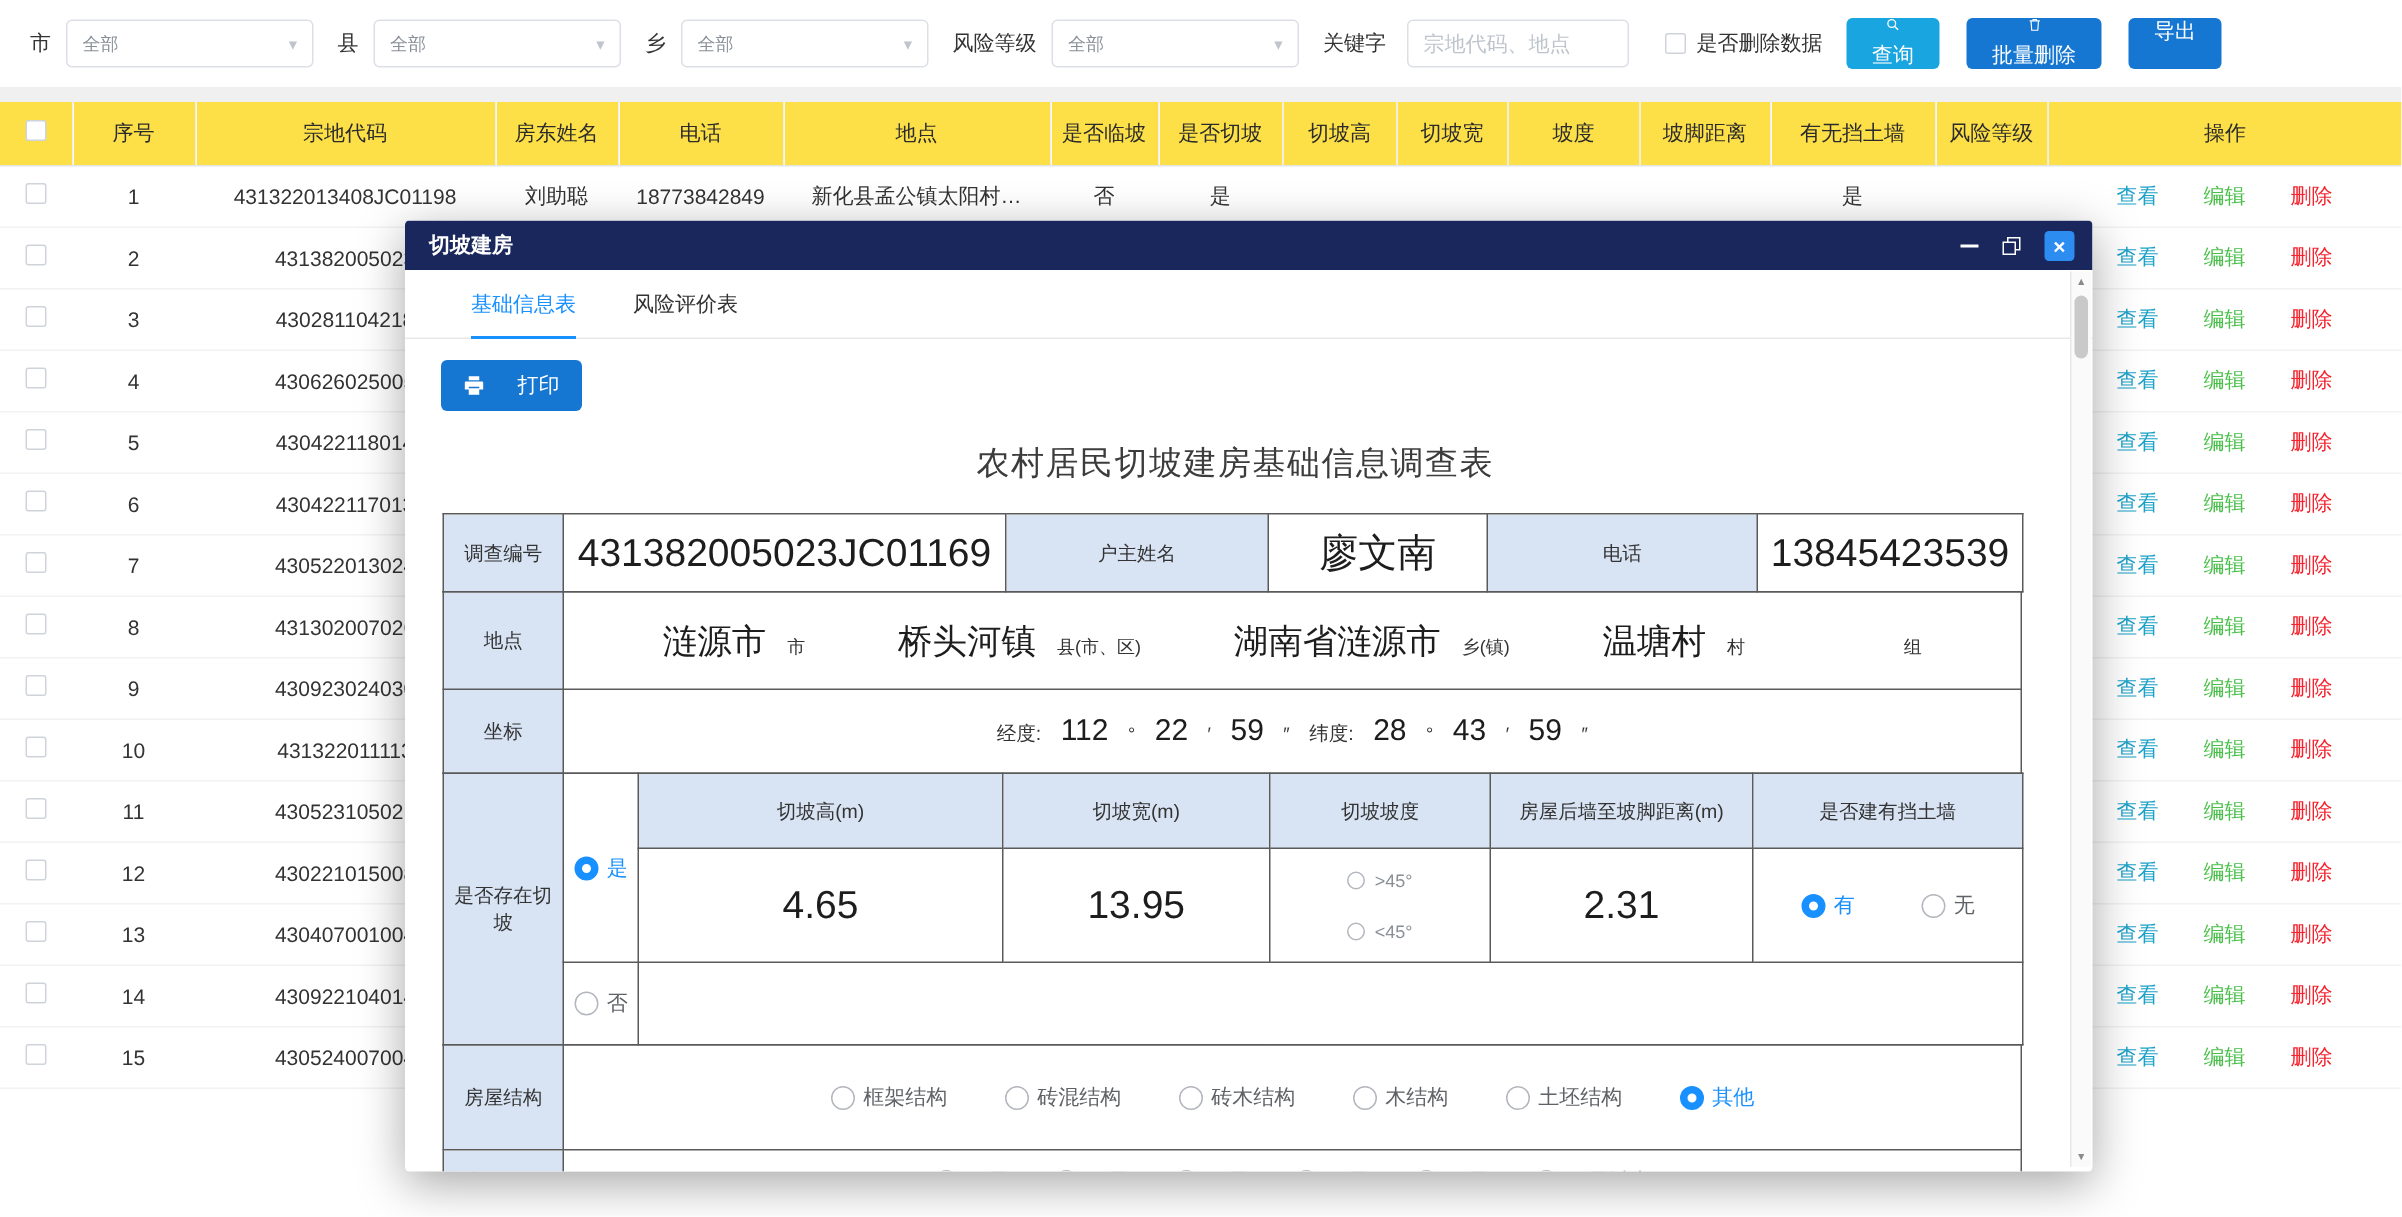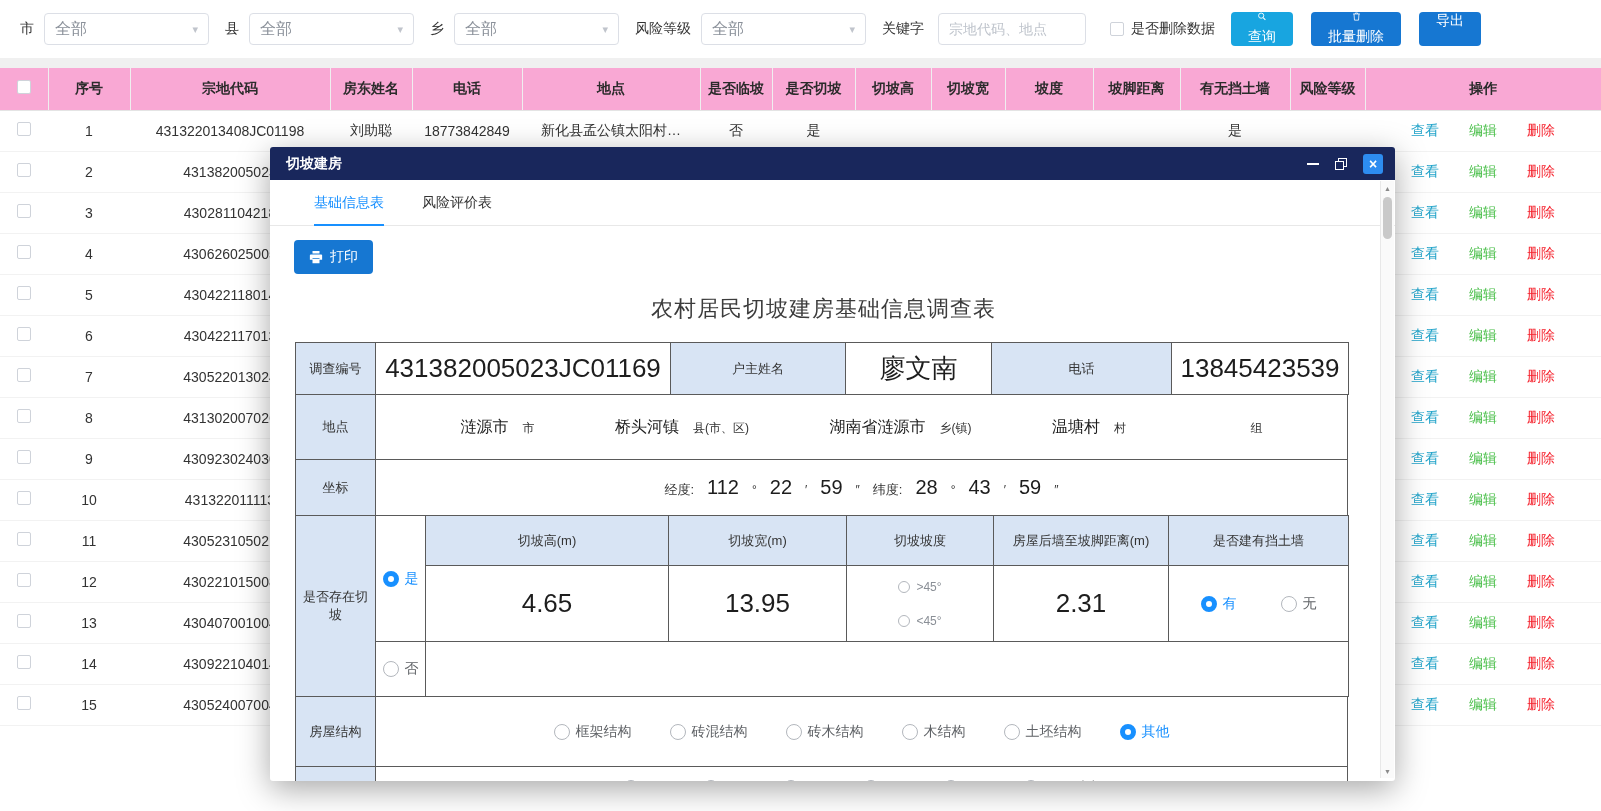--- a/index.html
+++ b/index.html
@@ -7,37 +7,37 @@
   body {
     font-family:"Liberation Sans","DejaVu Sans",sans-serif;
     background:#ffffff; position:relative; font-size:14px; color:#333;
   }
   
   .filter-bar { display:flex; align-items:center; height:58px; background:#fff; padding:0 8px 0 14px; }
   .f-label { font-size:14px; color:#333; white-space:nowrap; margin:0 10px 0 16px; }
   #filter-selects .f-label:first-child { margin-left:6px; }
   .select-box { width:165px; height:32px; border:1px solid #dcdfe6; border-radius:4px; background:#fff;
     display:flex; align-items:center; justify-content:space-between; padding:0 10px; cursor:pointer; }
-  .select-value { font-size:16px; color:#8a9099; }
+  .select-value { font-size:12px; color:#8a9099; }
   .chevron { font-size:11px; color:#c0c4cc; }
   .keyword-input { width:148px; height:32px; border:1px solid #dcdfe6; border-radius:4px; padding:0 10px;
     font-size:14px; color:#333; margin-left:4px; font-family:inherit; outline:none; }
   .keyword-input::placeholder { color:#bfc4cc; }
   .del-check { display:inline-flex; align-items:center; gap:7px; margin-left:24px; cursor:pointer; white-space:nowrap; font-size:14px; color:#333; }
   .checkbox { display:inline-block; width:14px; height:14px; border:1px solid #cfd3da; border-radius:2px; background:#fff; }
   .btn { height:34px; border:none; border-radius:4px; color:#fff; font-size:14px; padding:0 17px;
     display:inline-flex; align-items:center; gap:7px; cursor:pointer; font-family:inherit; white-space:nowrap;flex-direction:column; }
   .btn-query { background:var(--query-blue,#18a5e0); margin-left:16px; }
   .btn-del   { background:var(--primary,#1677d2); margin-left:18px; }
   .btn-export{ background:var(--primary,#1677d2); margin-left:18px; margin-right:112px; }
   .gray-gap { height:10px; background:#f0f0f0; }
   
   .table-area { background:#fff; height:743px; }
   .main-table { width:1601px; border-collapse:collapse; table-layout:fixed; }
-  .main-table th { height:42px; font-size:14px; font-weight:700; color:#2b2b2b; background:#f9a8d4;
+  .main-table th { height:42px; font-size:14px; font-weight:400; color:#2b2b2b; background:#fde047;
     border-bottom:1px solid #e4e4e4; border-right:1px solid #efefef; text-align:center;
     overflow:hidden; white-space:nowrap; }
   .main-table th:last-child { border-right:none; }
   .main-table td { height:41px; font-size:14px; color:#333; text-align:center;
     border-bottom:1px solid #f2f2f2; overflow:hidden; white-space:nowrap; text-overflow:ellipsis; }
   .actions { display:flex; justify-content:center; gap:30px; }
   .act { cursor:pointer; text-decoration:none; font-size:14px; }
   .act.view { color:var(--view-link,#1fa2c9); }
   .act.edit { color:var(--edit-link,#49bf49); }
   .act.del  { color:var(--delete-link,#f5222d); }
@@ -49,31 +49,31 @@
   .win-btn { margin-left:15px; display:flex; align-items:center; justify-content:center; cursor:pointer; }
   .min-bar { display:inline-block; width:12px; height:2px; background:#fff; }
   .close-box { width:20px; height:20px; background:#2d8cf0; border-radius:3px; display:flex; align-items:center;
     justify-content:center; color:#fff; font-size:14px; font-weight:700; line-height:1; }
   .tab-bar { height:46px; border-bottom:1px solid #e8e8e8; display:flex; align-items:stretch; padding-left:44px; gap:38px; }
   .tab { display:flex; align-items:center; font-size:14px; color:#333; position:relative; cursor:pointer; }
   .tab.active { color:var(--active-tab,#1890ff);align-items:center; }
   .tab.active::after { content:""; position:absolute; bottom:-1px; left:0; right:0; height:2px; background:var(--active-tab,#1890ff); }
   .modal-body { height:555px; overflow:hidden; padding-right:18px; }
   .print-btn { margin:14px 0 0 24px; height:34px; padding:0 15px; background:var(--primary,#1677d2); color:#fff;
-    border:none; border-radius:4px; font-size:14px; display:inline-flex; align-items:center; gap:7px; cursor:pointer; font-family:Liberation Mono, monospace; }
+    border:none; border-radius:4px; font-size:14px; display:inline-flex; align-items:center; gap:22px; cursor:pointer; font-family:Liberation Mono, monospace; }
   .form-title { font-size:22px; color:#3c3c3c; text-align:center; margin:20px 0 18px; font-weight:400; letter-spacing:1px; }
   .form-table { border-collapse:collapse; table-layout:fixed; width:1053px; margin-left:25px; }
   .form-table + .form-table { margin-top:-1px; }
   .form-table td { border:1px solid #5a5a5a; text-align:center; vertical-align:middle; background:#fff; padding:2px 4px; overflow:hidden; }
   .form-table td.lbl { background:var(--form-label-bg,#d8e4f4); font-size:13px; color:#333; }
   .big-val { font-size:26px; color:#1d1d1d; }
   
   .loc-row { display:flex; justify-content:space-evenly; align-items:baseline; width:100%; }
   .loc-pair { display:inline-flex; align-items:baseline; gap:14px; }
-  .loc-value { font-size:16px; color:#1d1d1d; min-width:30px; text-align:center; }
+  .loc-value { font-size:23px; color:#1d1d1d; min-width:30px; text-align:center; }
   .loc-unit { font-size:12px; color:#333; }
   
   .coord-row { display:flex; justify-content:center; align-items:baseline; gap:13px; }
   .coord-label { font-size:13px; color:#333; }
   .coord-num { font-size:20px; color:#1d1d1d; }
   .coord-sym { font-size:12px; color:#333; }
   
   .radio-item { display:inline-flex; align-items:center; gap:6px; cursor:pointer; }
   .radio-dot { width:16px; height:16px; border-radius:50%; border:1px solid #b3b7bd; background:#fff; flex:none; }
   .radio-dot.on { border:5px solid var(--active-tab,#1890ff); }

